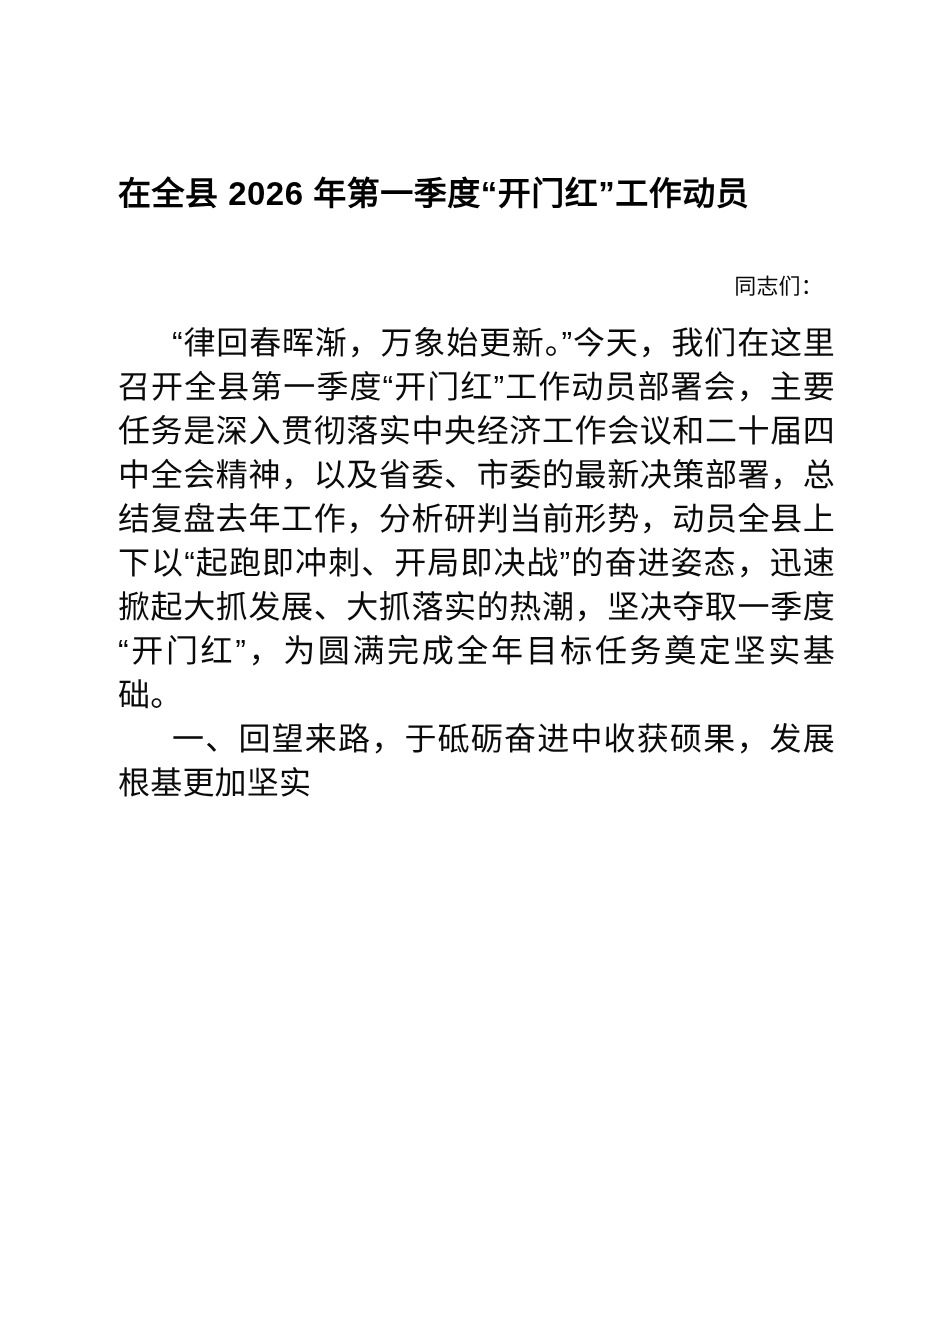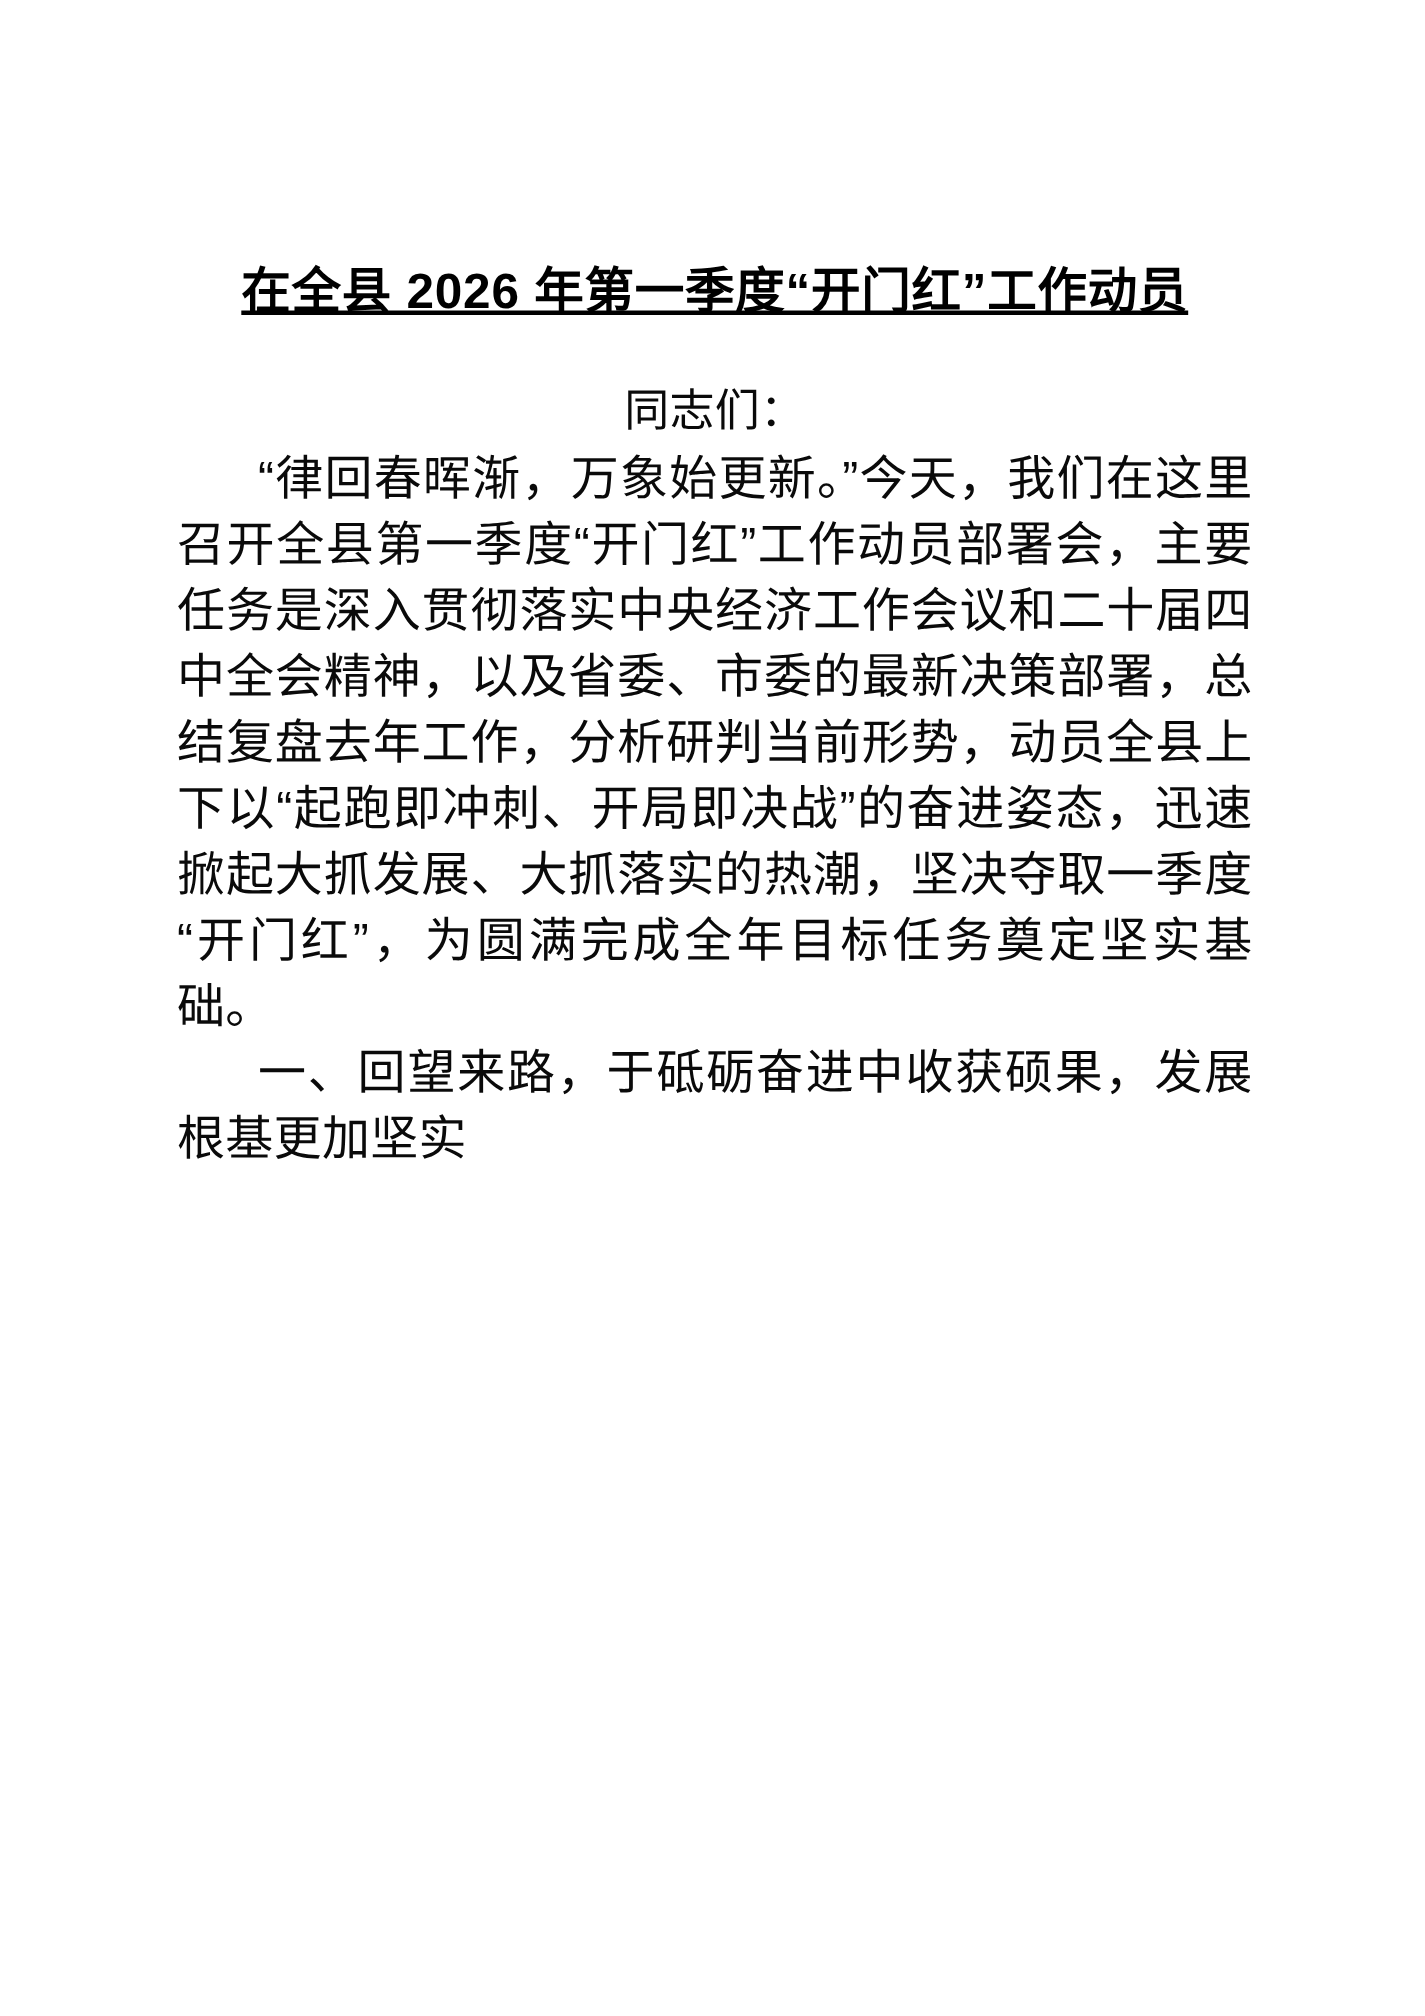--- a/index.html
+++ b/index.html
@@ -22,33 +22,31 @@
   .doc-body {
     position: absolute;
     left: 118px;
     top: 0;
     width: 717px;
   }
   .doc-title {
     font-size: 33px;
     font-weight: bold;
     line-height: 52px;
-    text-align: center;
     letter-spacing: 0.5px;
     margin: 0;
     padding-top: 168px;
     color: #000000;
-    text-decoration: underline;
   }
   .salutation {
-    font-size: 30px;
+    font-size: 22px;
     line-height: 44px;
-    margin: 0;
+    margin: 12px;
     padding-top: 33px;
-    text-align: center;
+    text-align: right;
     letter-spacing: 0.2px;
   }
   .para {
     font-size: 32px;
     line-height: 44px;
     margin: 0;
     text-indent: 54px;
     text-align: justify;
     text-justify: inter-ideograph;
     letter-spacing: 0.2px;

